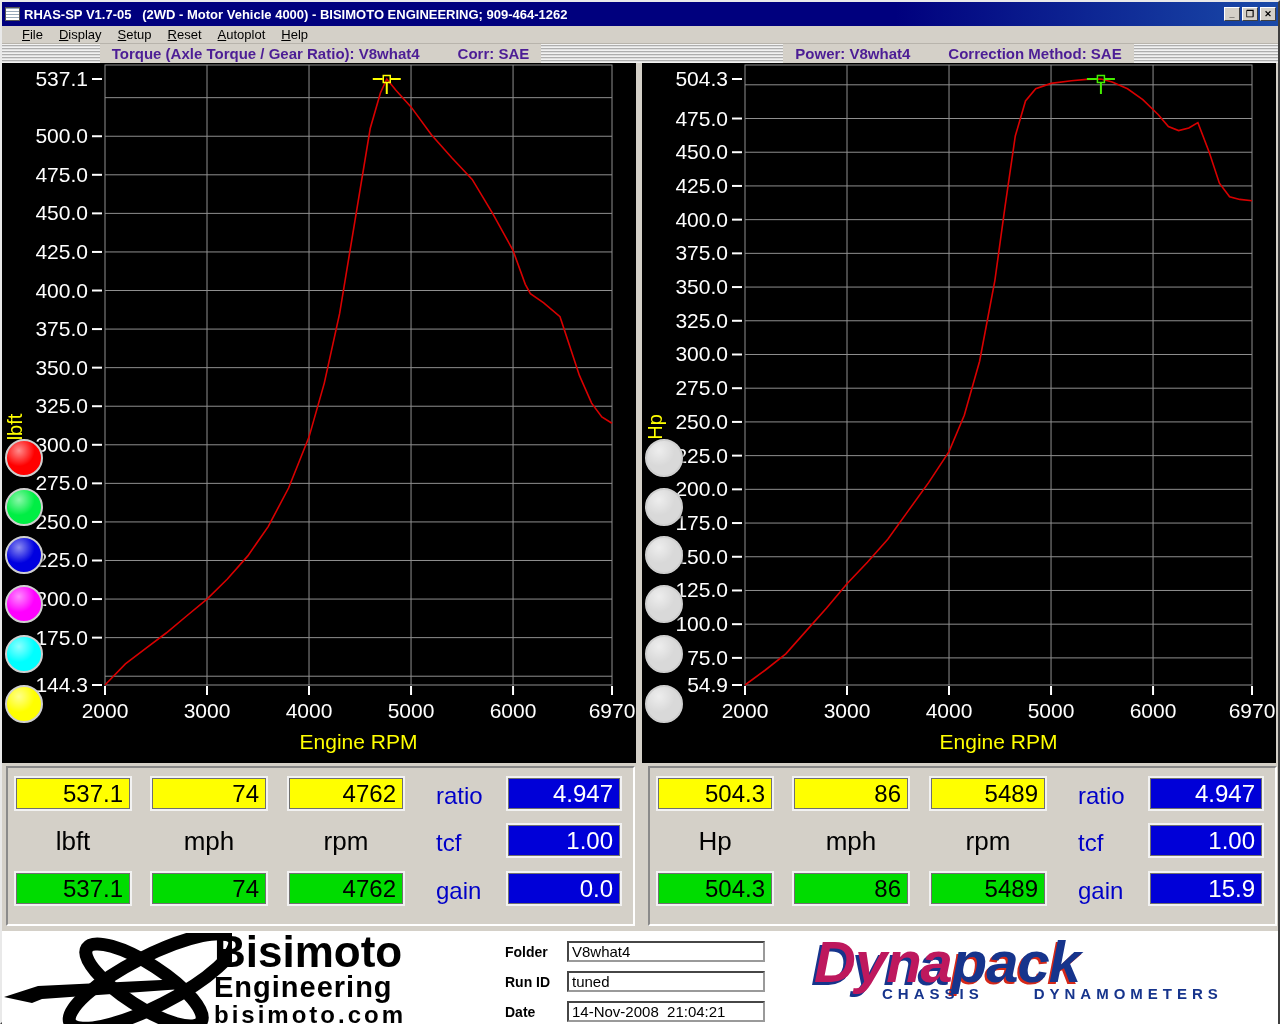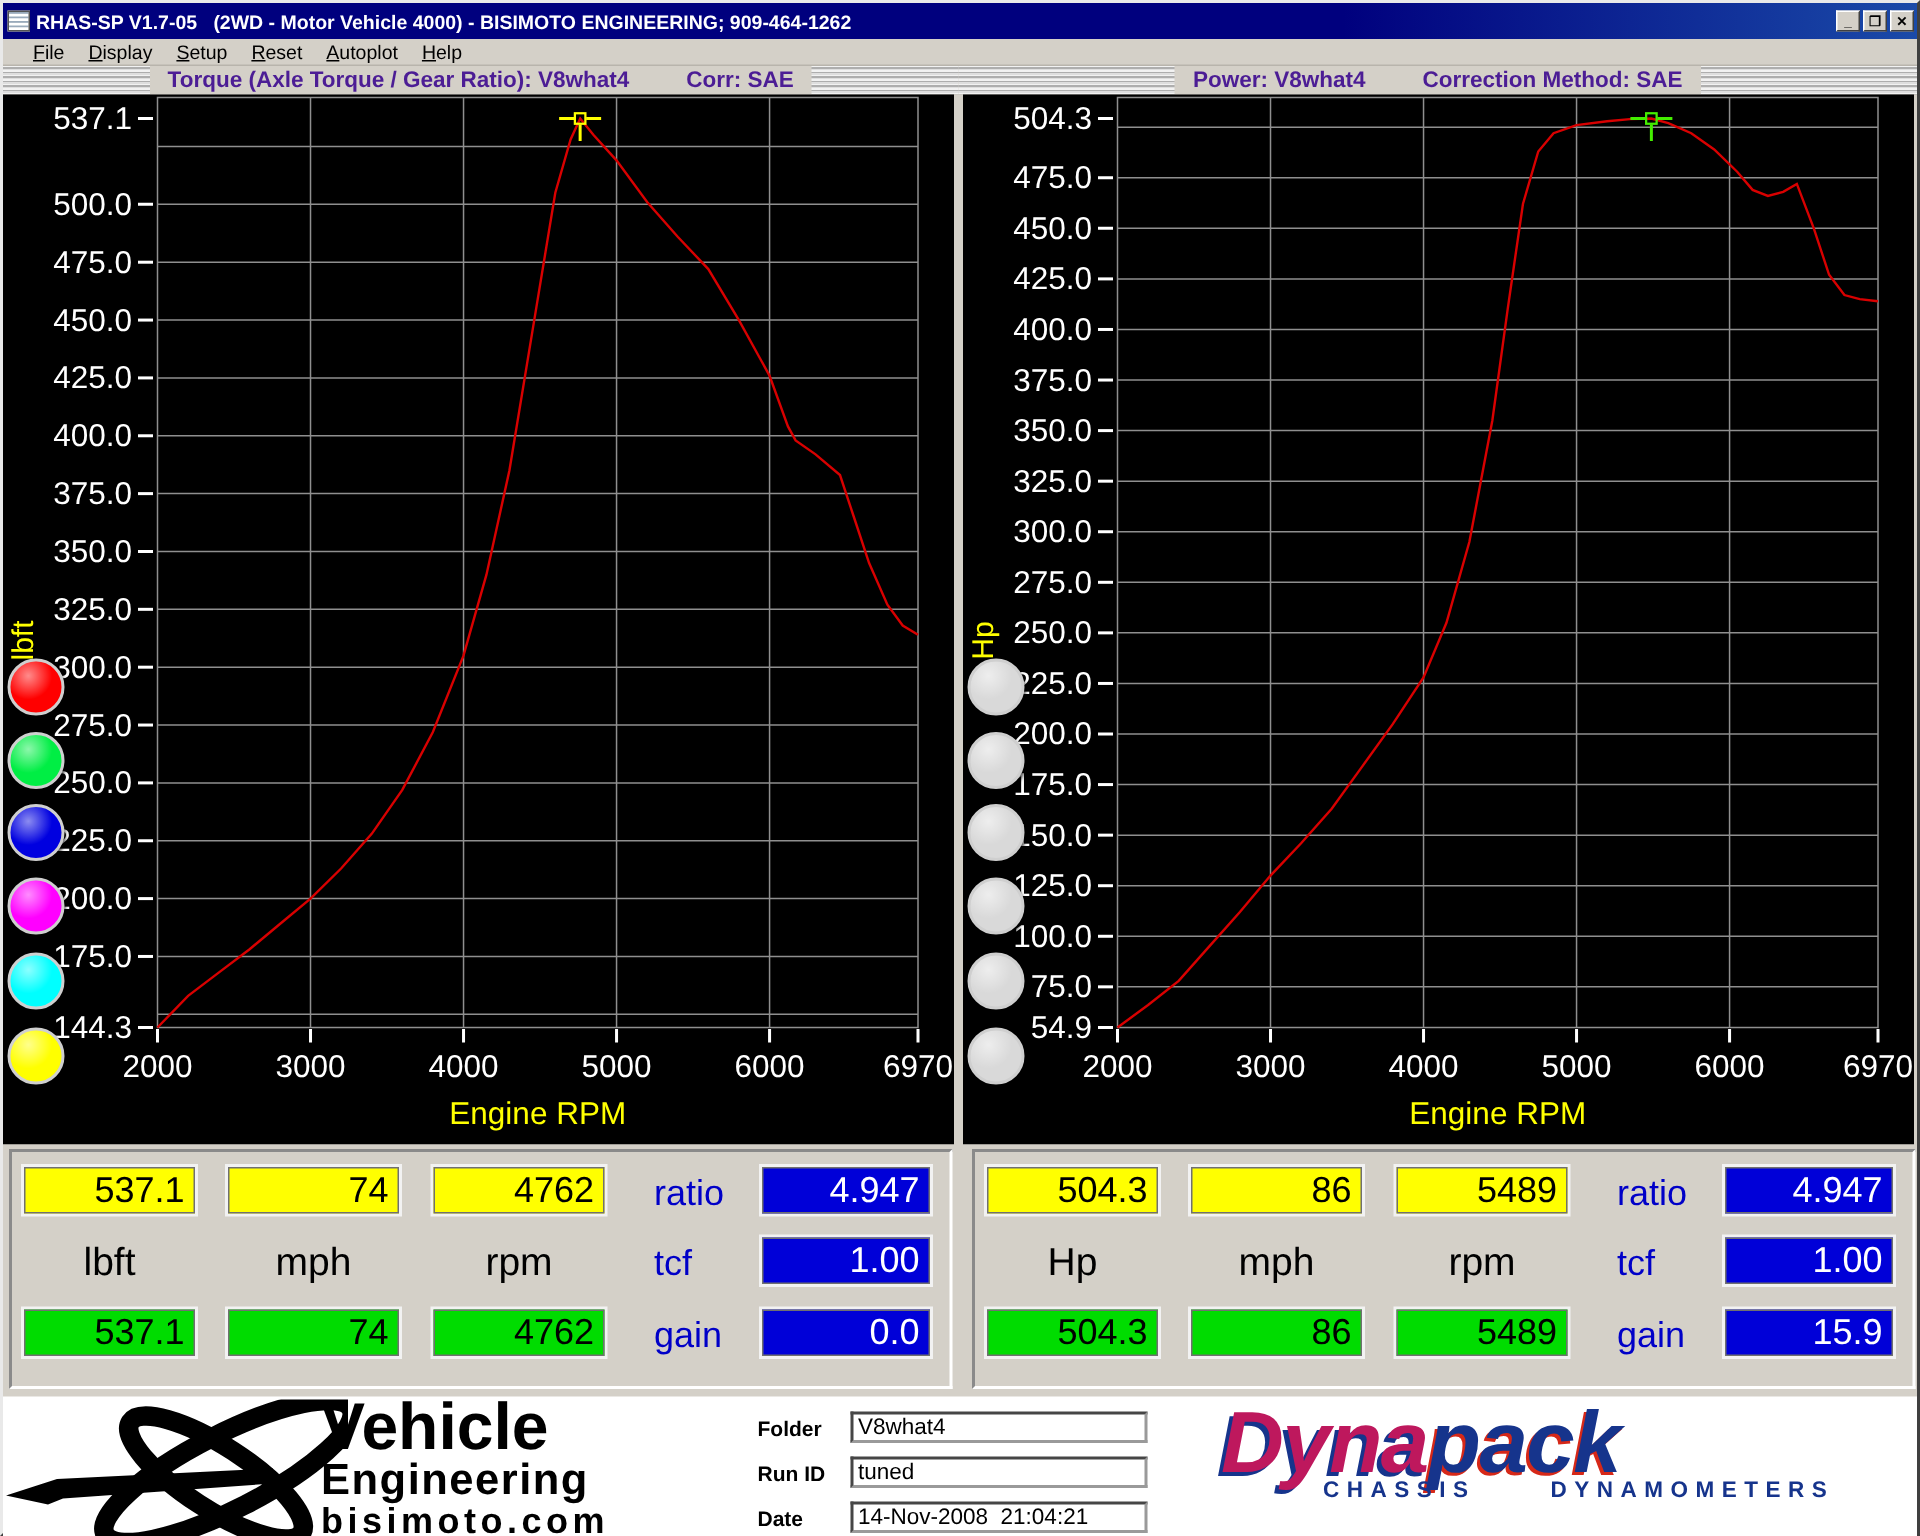--- a/index.html
+++ b/index.html
@@ -334,21 +334,21 @@
 
   <div class="footer">
     <svg class="bisi-svg" width="230" height="95">
       <g stroke="#000" fill="none">
         <ellipse cx="150" cy="48" rx="92" ry="25" stroke-width="13" transform="rotate(-27 150 48)"></ellipse>
         <ellipse cx="142" cy="52" rx="68" ry="21" stroke-width="13" transform="rotate(33 142 52)"></ellipse>
       </g>
       <polygon points="2,64 36,53 180,46 180,56 40,66 30,70" fill="#000"></polygon>
     </svg>
     <div class="bisi-text">
-      <div class="bisi-name">Vehicle</div>
+      <div class="bisi-name">Bisimoto</div>
       <div class="bisi-sub">Engineering</div>
       <div class="bisi-url">bisimoto.com</div>
     </div>
 
     <div class="run-fields">
       <div class="field-row">
         <span class="field-label">Folder</span>
         <input class="field-input" value="V8what4" style="">
       </div>
       <div class="field-row">

